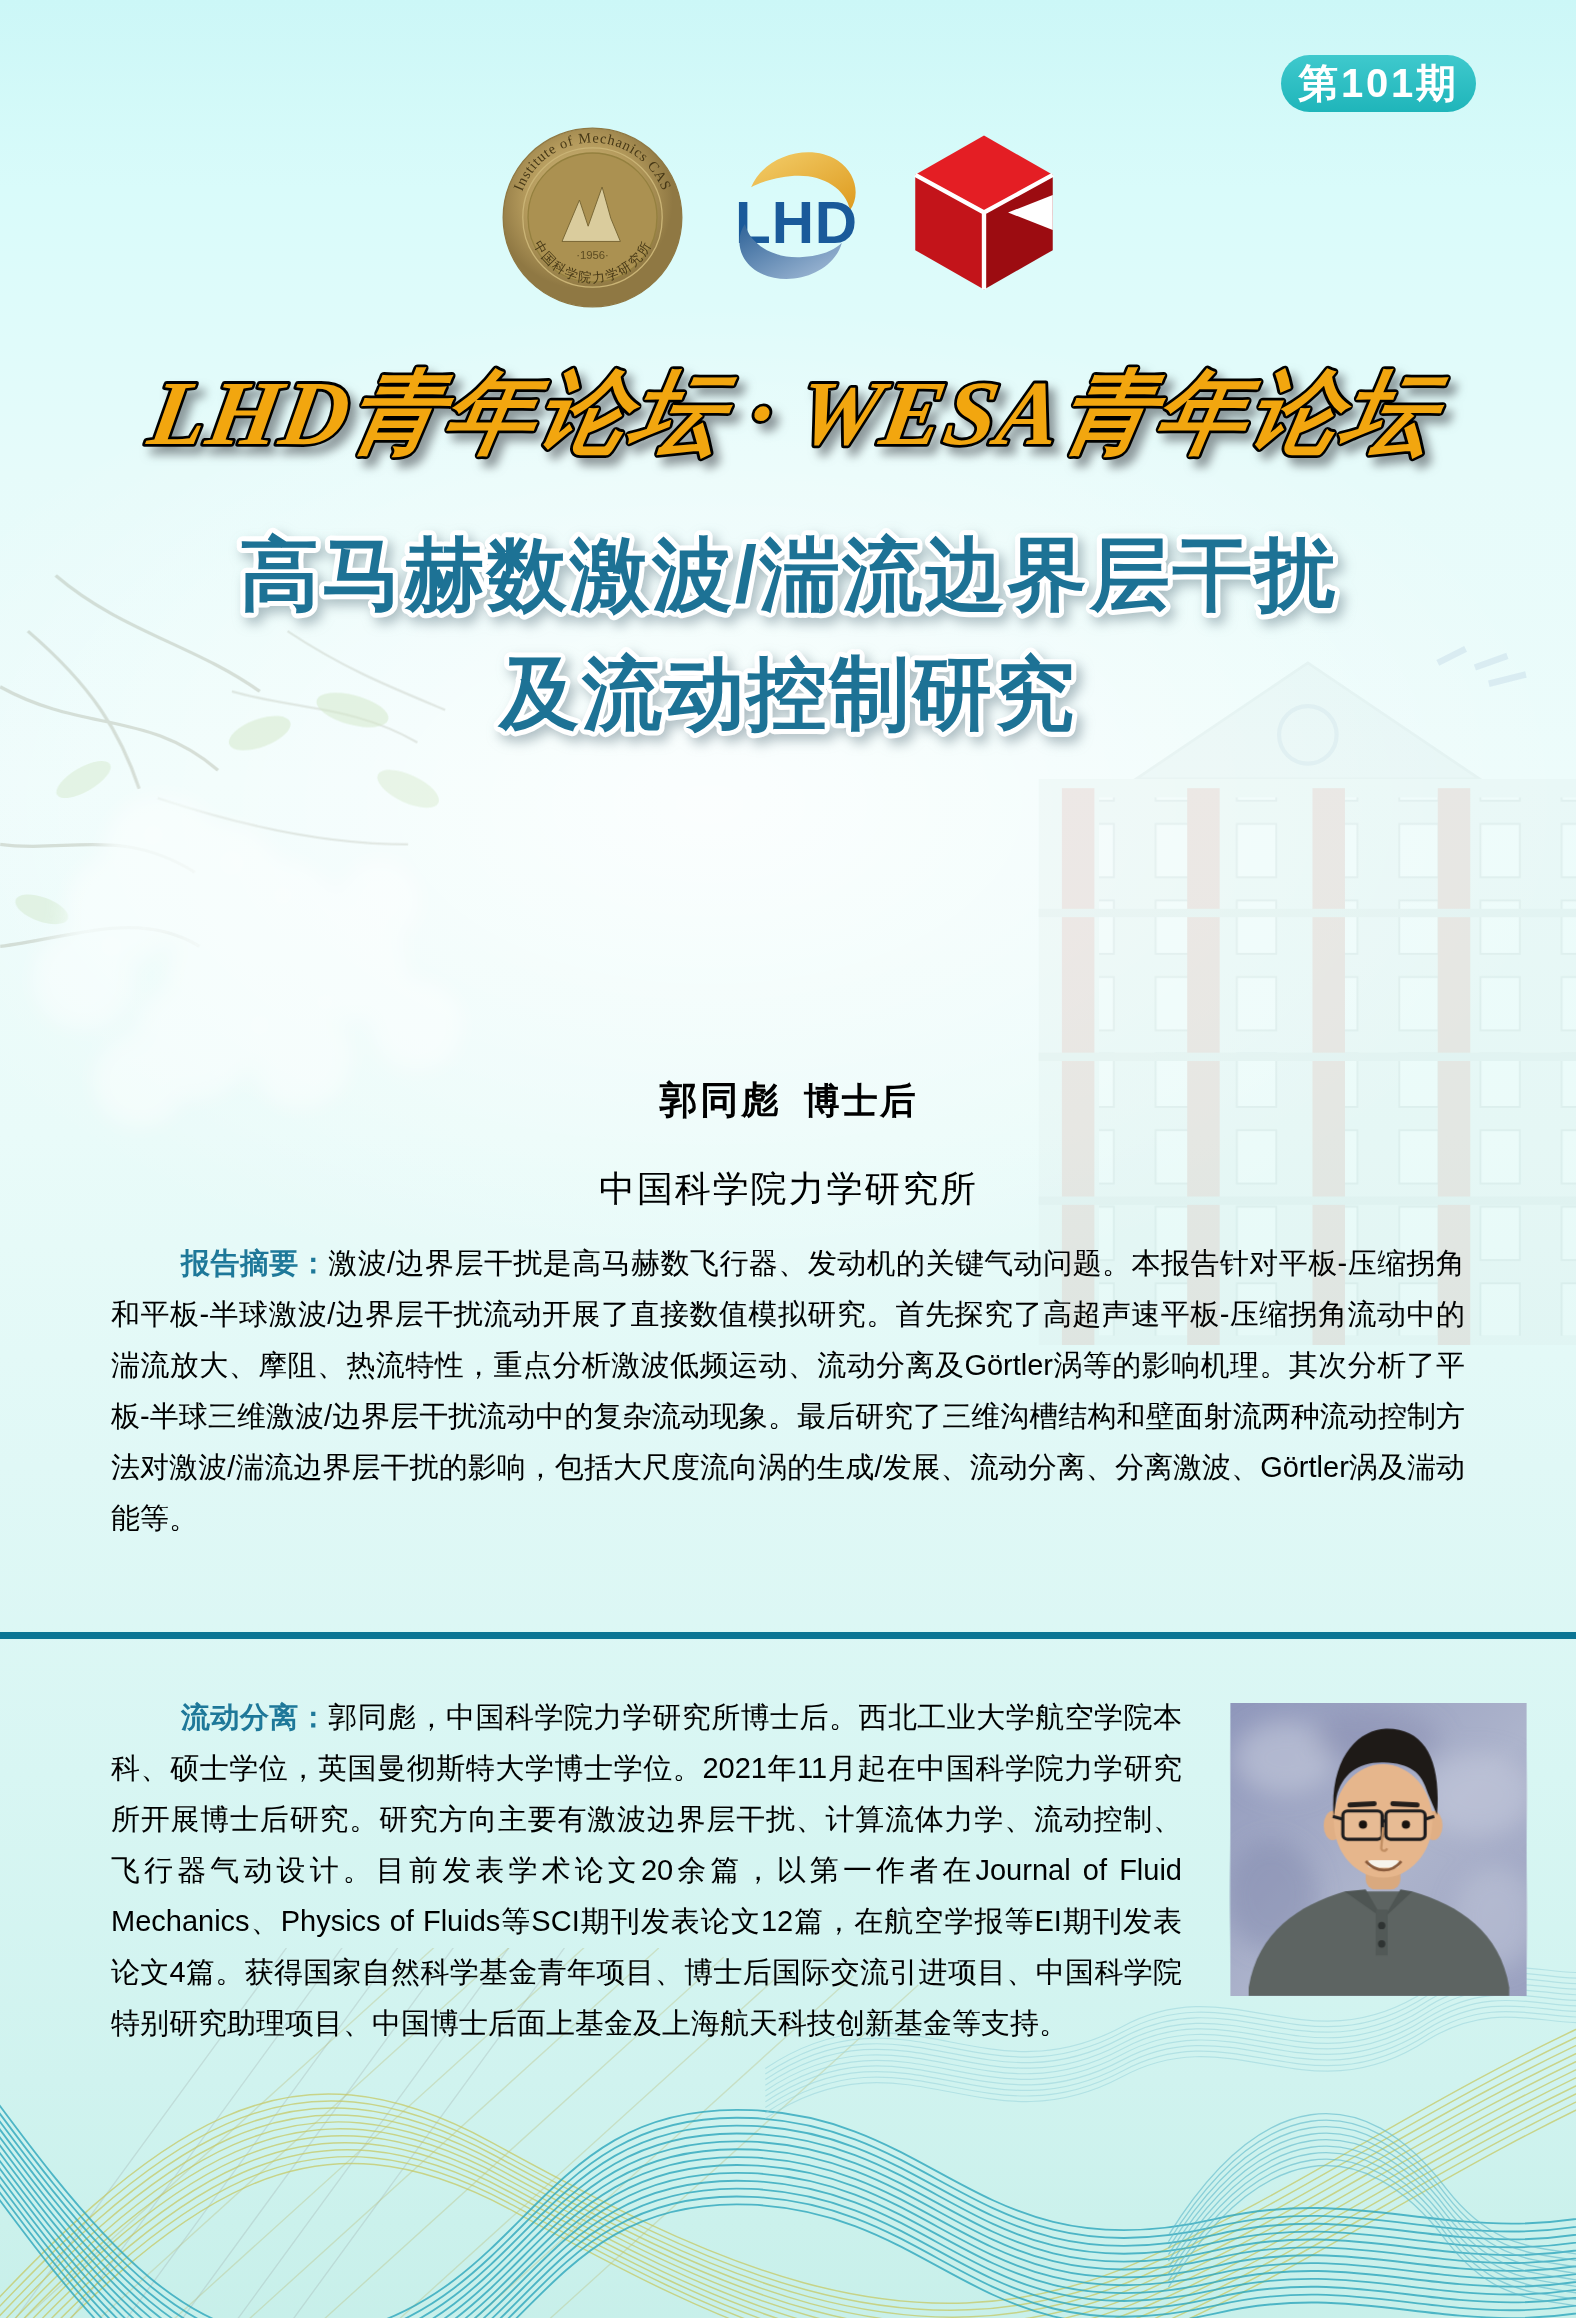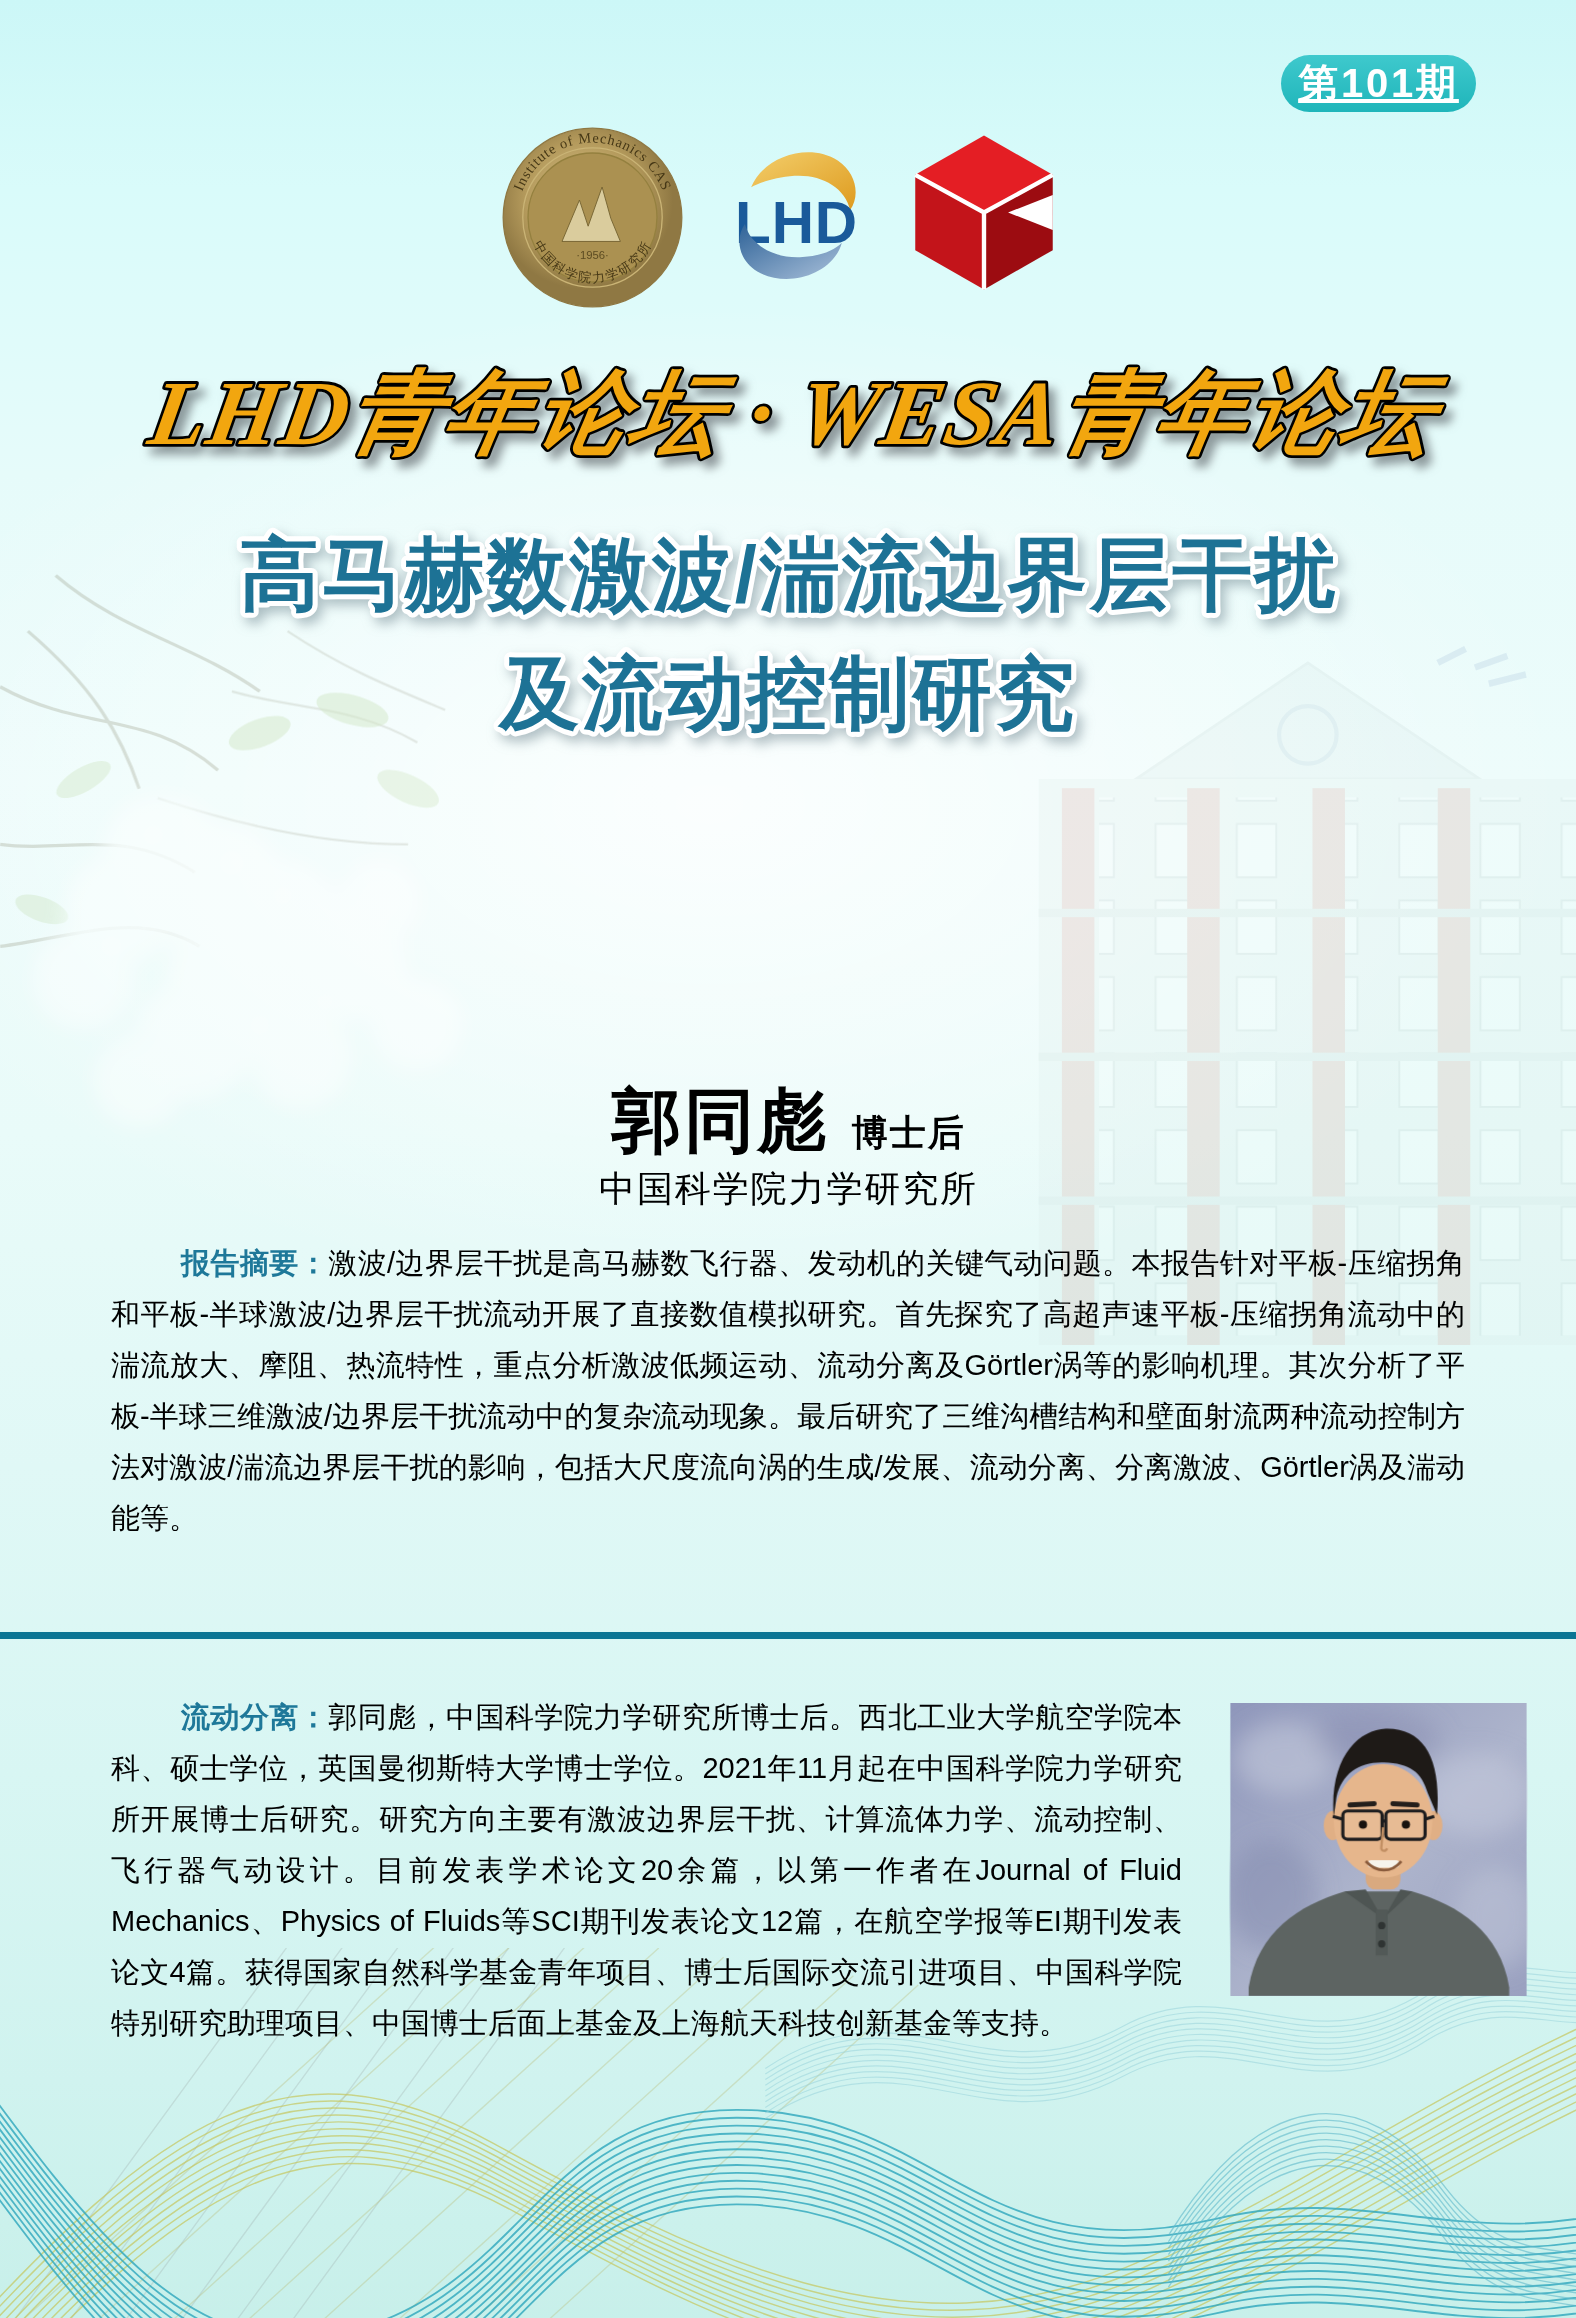--- a/index.html
+++ b/index.html
@@ -9,21 +9,21 @@
     background:
       radial-gradient(ellipse 1206px 696px at 45% 34%, rgba(255,255,255,.78), rgba(255,255,255,0) 72%),
       linear-gradient(180deg,#ccf7f7 0%,#d9fbfa 8%,#e6fbfa 20%,#edfcfb 33%,#e9fbf9 48%,#e0f8f6 62%,#d8f6f3 75%,#d0f3ef 88%,#c6efe9 100%);
   }
   .abs{position:absolute;}
   
   .badge{
     left:1281px;top:55px;width:195px;height:57px;border-radius:29px;
     background:linear-gradient(180deg,#3fc9cd,#1fb5ba);
     display:flex;align-items:center;justify-content:center;
-    color:#ffffff;font-size:40px;font-weight:700;letter-spacing:2.8px;text-decoration:underline;
+    color:#ffffff;font-size:40px;font-weight:700;letter-spacing:2.8px;
   }
   
   .forum-title-svg{left:0;top:333px;filter:drop-shadow(7.4px 8.3px 4.6px rgba(70,75,80,.55));}
   .forum-title-svg text{
     font-family:"Liberation Serif",serif;font-style:italic;font-weight:700;
     font-size:198px;fill:#f2a60f;stroke:#000000;stroke-width:12px;
     paint-order:stroke;stroke-linejoin:round;letter-spacing:4px;
   }
   
   .talk-title-svg{left:0;top:518px;filter:drop-shadow(5.6px 6.5px 5.6px rgba(105,130,140,.5));}
@@ -31,21 +31,21 @@
     font-family:"Liberation Sans",sans-serif;font-weight:700;
     font-size:172px;fill:#1d7295;stroke:#ffffff;stroke-width:22px;
     paint-order:stroke;stroke-linejoin:round;letter-spacing:6px;
   }
   
   .sched-row{color:#000;font-weight:700;font-size:38px;white-space:nowrap;letter-spacing:0.9px;}
   .sched-time{left:426px;top:873px;}
   .sched-place{left:426px;top:950px;}
   
   .speaker-line{left:0;top:1075px;width:1577px;text-align:center;white-space:nowrap;}
-  .speaker-name{font-size:70px;font-weight:700;color:#000;letter-spacing:2.8px;text-align:center;}
+  .speaker-name{font-size:38px;font-weight:700;color:#000;letter-spacing:2.8px;text-align:center;}
   .speaker-degree{font-size:36px;font-weight:700;color:#000;margin-left:22px;letter-spacing:1.9px;}
   .speaker-affiliation{left:0;top:1165px;width:1577px;text-align:center;
     font-size:36px;font-weight:400;color:#000;letter-spacing:1.9px;}
   
   .para{color:#000;font-size:29px;line-height:51px;text-align:justify;text-indent:70px;margin:0;}
   .para .plabel{color:#1e7899;font-weight:700;}
   .abstract-p{left:111px;top:1238px;width:1354px;}
   .bio-p{left:111px;top:1692px;width:1071px;}
   .divider{left:0;top:1632px;width:1577px;height:7px;background:#0c7594;}
   

